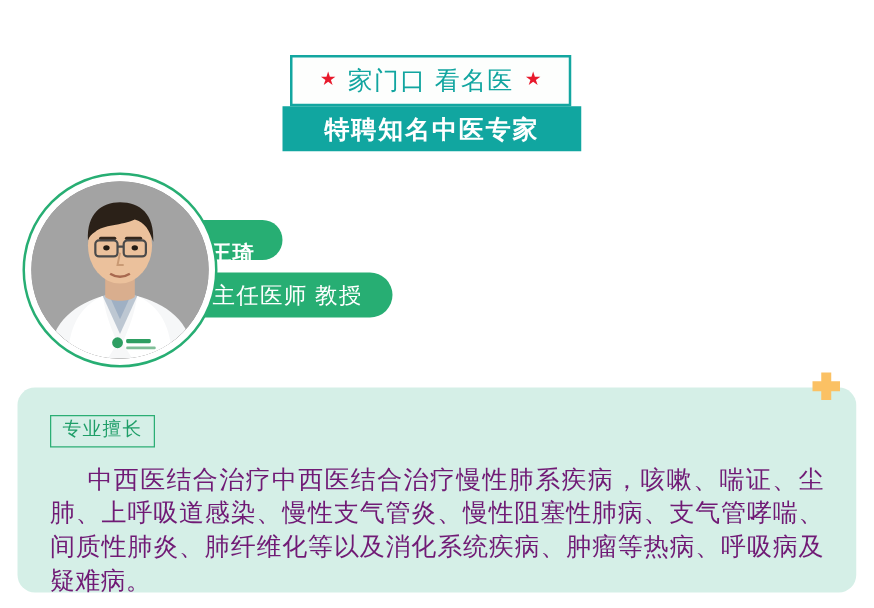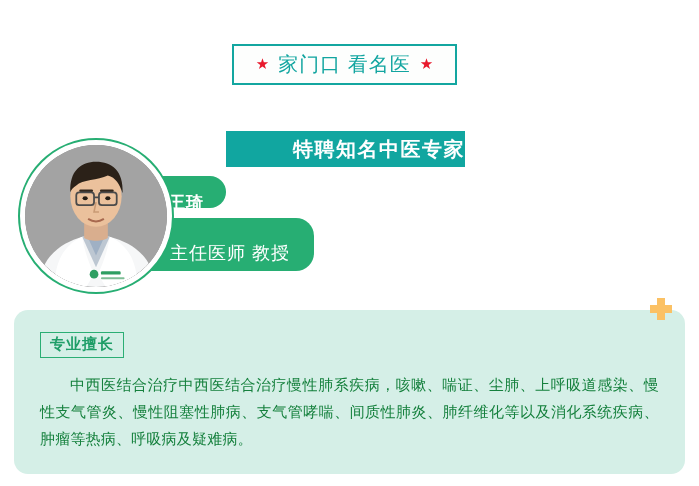--- a/index.html
+++ b/index.html
@@ -53,22 +53,21 @@
   }
   .banner-solid {
     position: absolute;
     left: 226px;
     top: 85px;
     width: 239px;
     height: 36px;
     background: #11A6A0;
     display: flex;
     align-items: center;
-    justify-content: flex-end;
-    margin-top: 46px;
+    justify-content: center;
   }
   .banner-solid .solid-text {
     color: #ffffff;
     font-size: 20px;
     font-weight: bold;
     letter-spacing: 1.5px;
     white-space: nowrap;
   }
 
   
@@ -124,21 +123,21 @@
     font-weight: bold;
     letter-spacing: 1px;
     white-space: nowrap;
     margin-top: 20px;
   }
   .title-pill {
     position: absolute;
     left: 110px;
     top: 88px;
     height: 36px;
-    padding: 17px 24px 0 60px;
+    padding: 0 24px 0 60px;
     border-radius: 18px;
     background: #27AE73;
     display: flex;
     align-items: center;
     z-index: 2;
   }
   .title-pill .title-text {
     color: #ffffff;
     font-size: 18px;
     letter-spacing: 1px;
@@ -181,30 +180,30 @@
     left: 7px;
     top: 0;
     width: 8px;
     height: 22px;
   }
   .expertise-label {
     display: inline-block;
     border: 1px solid #2BAE74;
     color: #1F9E68;
     font-size: 15px;
-    font-weight: bold;
+    font-weight: normal;
     letter-spacing: 1px;
     padding: 3px 9px 4px 9px;
     background: transparent;
     line-height: 1.1;
   }
   .expertise-body {
     margin-top: 13px;
-    color: #15803d;
-    font-size: 15px;
+    color: #701a75;
+    font-size: 20px;
     line-height: 27px;
     text-indent: 30px;
     text-align: justify;
     letter-spacing: 0.2px;
   }
 </style>
 </head>
 <body>
 
 <div class="header-wrap">

